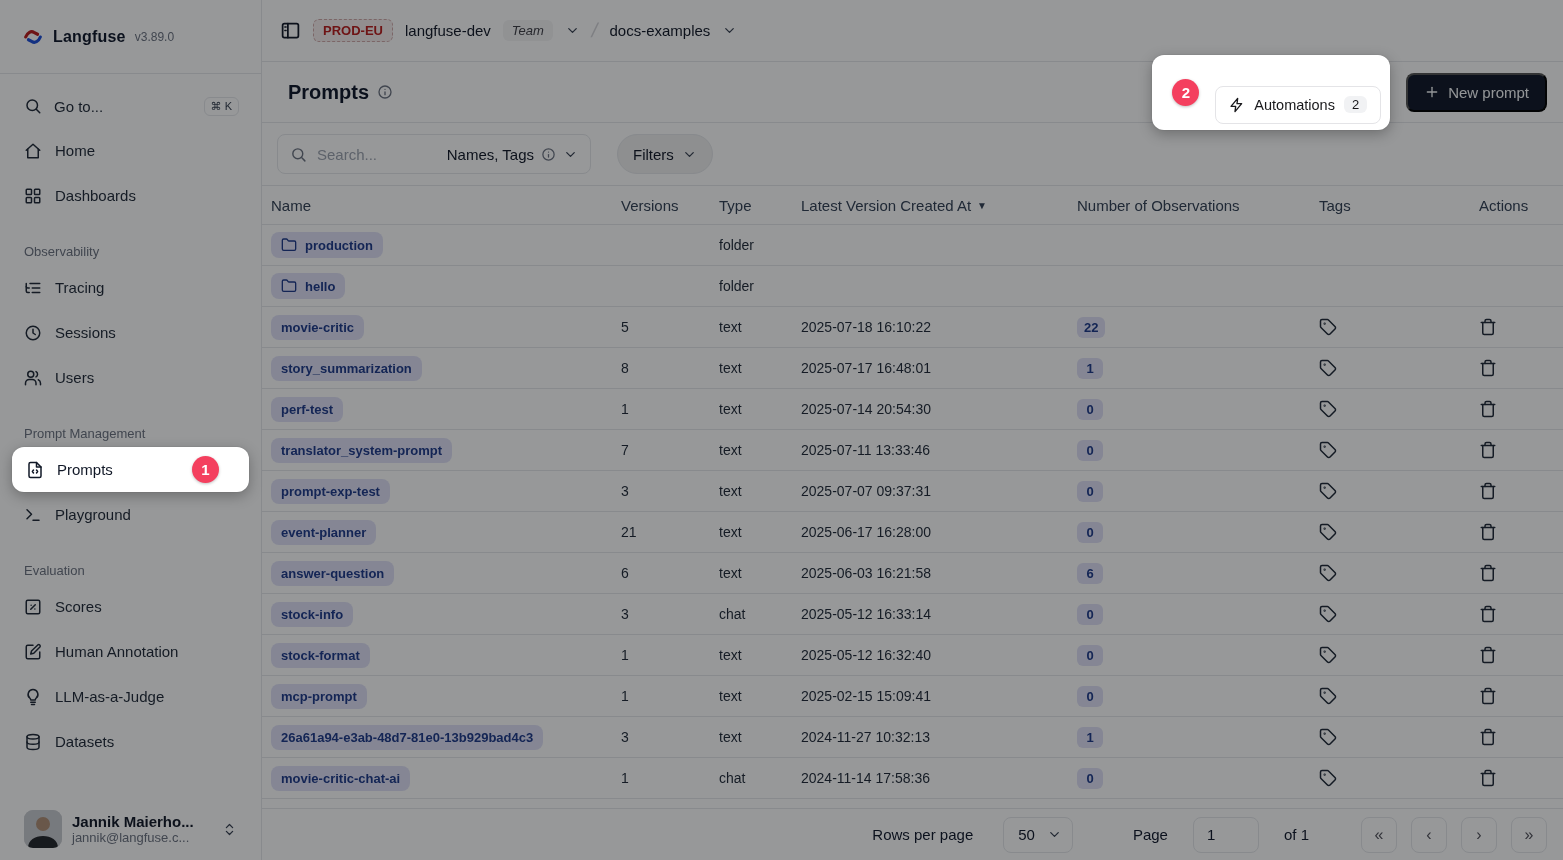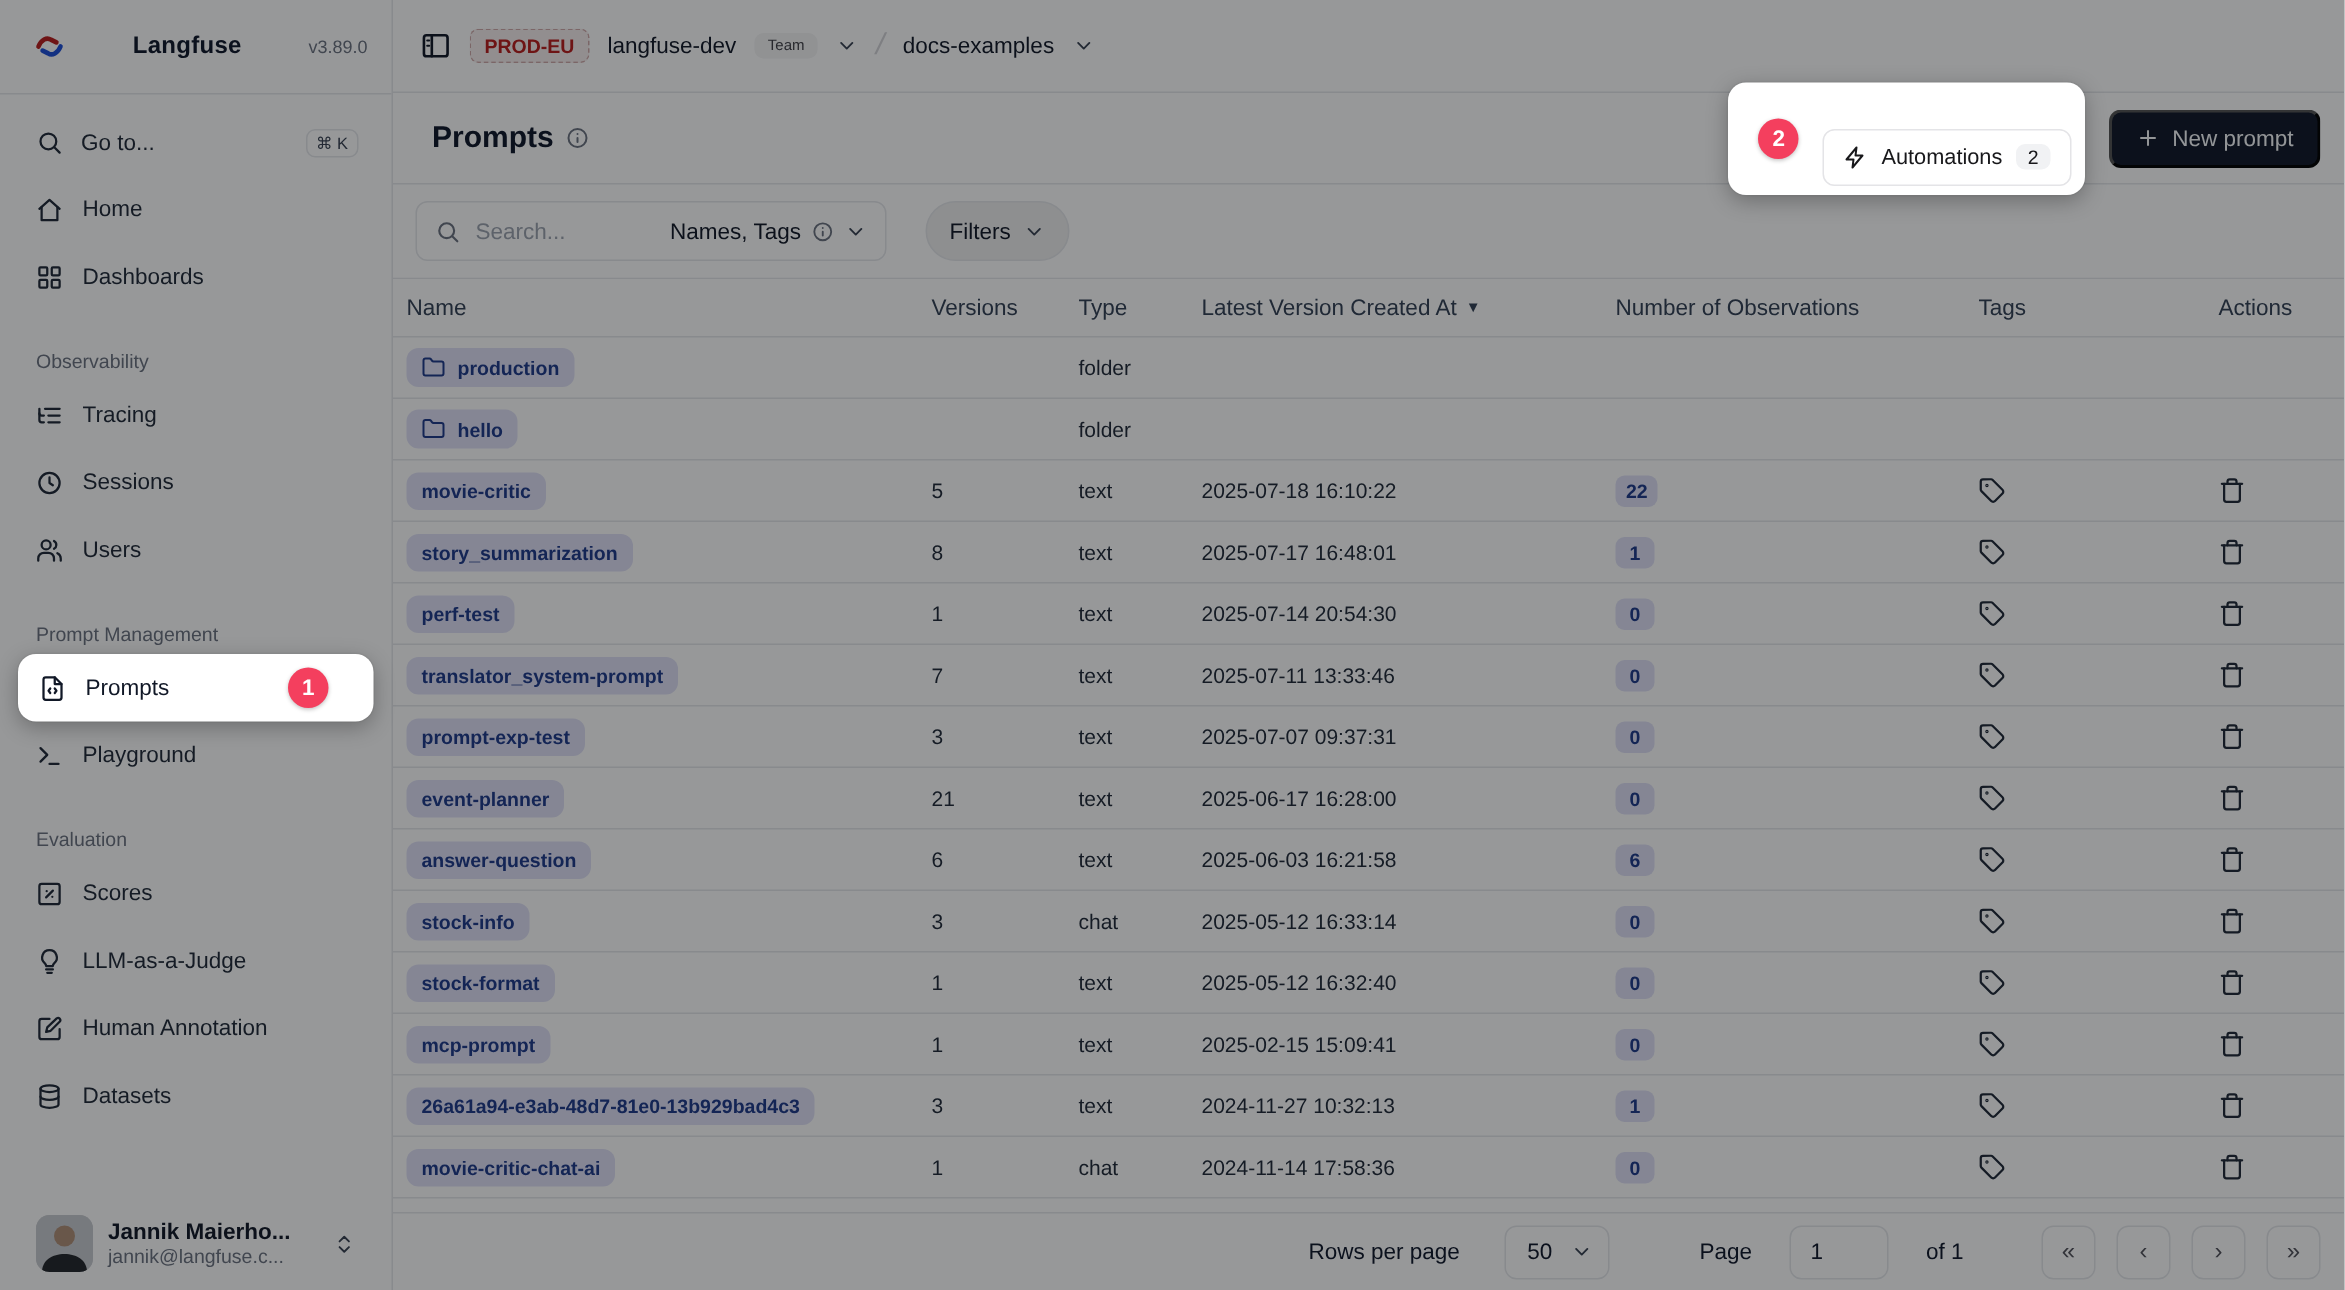--- a/index.html
+++ b/index.html
@@ -10,21 +10,21 @@
   
   .dim-overlay { position:absolute; inset:0; background:rgba(8,9,12,0.42); z-index:40; pointer-events:none; }
   .spotlight { position:relative; z-index:60; background:#fff; border-radius:12px;
                box-shadow:0 4px 14px rgba(0,0,0,.28), 0 0 0 1px rgba(0,0,0,.03); }
   .step-circle { width:27px; height:27px; border-radius:50%; background:var(--annotation-red,#f43f5e);
                  color:#fff; font-size:15px; font-weight:bold; display:flex; align-items:center; justify-content:center;
                  box-shadow:0 1px 3px rgba(0,0,0,.25); flex:0 0 auto; }
 
   
   .sidebar { width:262px; height:860px; border-right:1px solid #e5e7eb; display:flex; flex-direction:column; background:#fff; flex:0 0 auto; }
-  .logo-row { height:63px; border-bottom:1px solid #e5e7eb; display:flex; align-items:center; padding:0 16px 0 22px; gap:9px; flex:0 0 auto;justify-content:space-between; }
+  .logo-row { height:74px; border-bottom:1px solid #e5e7eb; display:flex; align-items:center; padding:0 16px 0 22px; gap:9px; flex:0 0 auto; }
   .brand { font-size:16px; font-weight:bold; color:#0f172a; letter-spacing:.2px; }
   .version { font-size:12px; color:#6b7280; }
   .side-scroll { flex:1; display:flex; flex-direction:column; padding:10px 10px 0 10px; }
   .goto-row { height:44px; display:flex; align-items:center; gap:12px; padding:0 12px 0 14px; border-radius:8px; color:#1f2937; font-size:15px; }
   .kbd { margin-left:auto; font-size:11px; color:#374151; border:1px solid #e5e7eb; border-radius:6px; padding:2px 6px; background:#fff; }
   .nav-item { height:45px; display:flex; align-items:center; gap:13px; padding:0 12px 0 14px; border-radius:8px; font-size:15px; color:#1f2937; }
   .nav-item svg, .goto-row svg { flex:0 0 auto; }
   .section-label { font-size:13px; color:#6b7280; margin:26px 0 6px 14px; }
   .spot-prompts { height:45px; margin:0 2px; display:flex; align-items:center; gap:13px; padding:0 14px; font-size:15px; color:#111827; }
   .spot-prompts .step-circle { margin-left:auto; margin-right:16px; }
@@ -32,21 +32,21 @@
   .avatar { width:38px; height:38px; border-radius:9px; overflow:hidden; background:#d4d4d8; flex:0 0 auto; }
   .user-name { font-size:15px; font-weight:bold; color:#111827; white-space:nowrap; }
   .user-email { font-size:13px; color:#6b7280; white-space:nowrap; }
   .user-caret { margin-left:auto; color:#374151; }
 
   
   .main { flex:1; display:flex; flex-direction:column; min-width:0; }
   .topbar { height:62px; border-bottom:1px solid #e5e7eb; display:flex; align-items:center; gap:12px; padding:0 24px 0 18px; flex:0 0 auto; }
   .env-badge { font-size:13px; font-weight:bold; color:#b91c1c; background:#f6eeee; border:1px dashed #cfa9a9; border-radius:6px; padding:3px 9px; }
   .org-name, .proj-name { font-size:15px; font-weight:500; color:#111827; }
-  .team-badge { font-size:10px; color:#3f3f46; background:#f4f4f5; border-radius:6px; padding:3px 9px; }
+  .team-badge { font-size:13px; color:#3f3f46; background:#f4f4f5; border-radius:6px; padding:3px 9px;font-style:italic; }
   .slash { color:#d4d4d8; font-size:20px; font-weight:300; transform:skewX(-12deg); }
 
   .page-header { height:61px; border-bottom:1px solid #e5e7eb; display:flex; align-items:center; padding:0 16px 0 26px; gap:8px; flex:0 0 auto; }
   .page-title { font-size:20px; font-weight:bold; color:#0f172a; }
   .spot-automations { margin-left:auto; display:flex; align-items:center; gap:16px; padding:6px 9px 6px 20px; }
   .automations-btn { display:flex; align-items:center; gap:9px; height:38px; padding:0 13px; border:1px solid #e4e4e7; border-radius:8px; background:#fff; font-size:14.5px; font-weight:500; color:#18181b;margin-top:25px; }
   .count-badge { font-size:13px; color:#18181b; background:#f1f2f4; border-radius:6px; padding:1px 8px; }
   .new-prompt-btn { margin-left:8px; height:39px; display:flex; align-items:center; gap:8px; padding:0 16px; background:#101828; color:#f8fafc; font-size:15px; font-weight:500; border-radius:8px; }
 
   .toolbar { display:flex; align-items:center; gap:26px; padding:11px 24px 11px 15px; flex:0 0 auto; }
@@ -174,32 +174,32 @@
         <svg class="ic" width="18" height="18" viewBox="0 0 24 24">
             <rect x="3" y="3" width="18" height="18" rx="2"></rect>
             <path d="m15 9-6 6"></path>
             <path d="M9.5 9.5h.01"></path>
             <path d="M14.5 14.5h.01"></path>
           </svg>
         <span>Scores</span>
       </div>
       <div class="nav-item">
         <svg class="ic" width="18" height="18" viewBox="0 0 24 24">
+            <path d="M12 3H5a2 2 0 0 0-2 2v14a2 2 0 0 0 2 2h14a2 2 0 0 0 2-2v-7"></path>
+            <path d="M18.4 2.6a2 2 0 0 1 2.8 2.8L13 13.6l-4 1 1-4z"></path>
+          </svg>
+        <span>Human Annotation</span>
+      </div>
+      <div class="nav-item">
+        <svg class="ic" width="18" height="18" viewBox="0 0 24 24">
             <path d="M12 2a6.5 6.5 0 0 0-4.3 11.4c.8.7 1.3 1.6 1.3 2.6h6c0-1 .5-1.9 1.3-2.6A6.5 6.5 0 0 0 12 2z"></path>
             <path d="M9 19h6"></path>
             <path d="M10 22h4"></path>
           </svg>
         <span>LLM-as-a-Judge</span>
-      </div>
-      <div class="nav-item">
-        <svg class="ic" width="18" height="18" viewBox="0 0 24 24">
-            <path d="M12 3H5a2 2 0 0 0-2 2v14a2 2 0 0 0 2 2h14a2 2 0 0 0 2-2v-7"></path>
-            <path d="M18.4 2.6a2 2 0 0 1 2.8 2.8L13 13.6l-4 1 1-4z"></path>
-          </svg>
-        <span>Human Annotation</span>
       </div>
       <div class="nav-item">
         <svg class="ic" width="18" height="18" viewBox="0 0 24 24">
             <ellipse cx="12" cy="5" rx="8" ry="3"></ellipse>
             <path d="M4 5v14c0 1.7 3.6 3 8 3s8-1.3 8-3V5"></path>
             <path d="M4 12c0 1.7 3.6 3 8 3s8-1.3 8-3"></path>
           </svg>
         <span>Datasets</span>
       </div>
 

